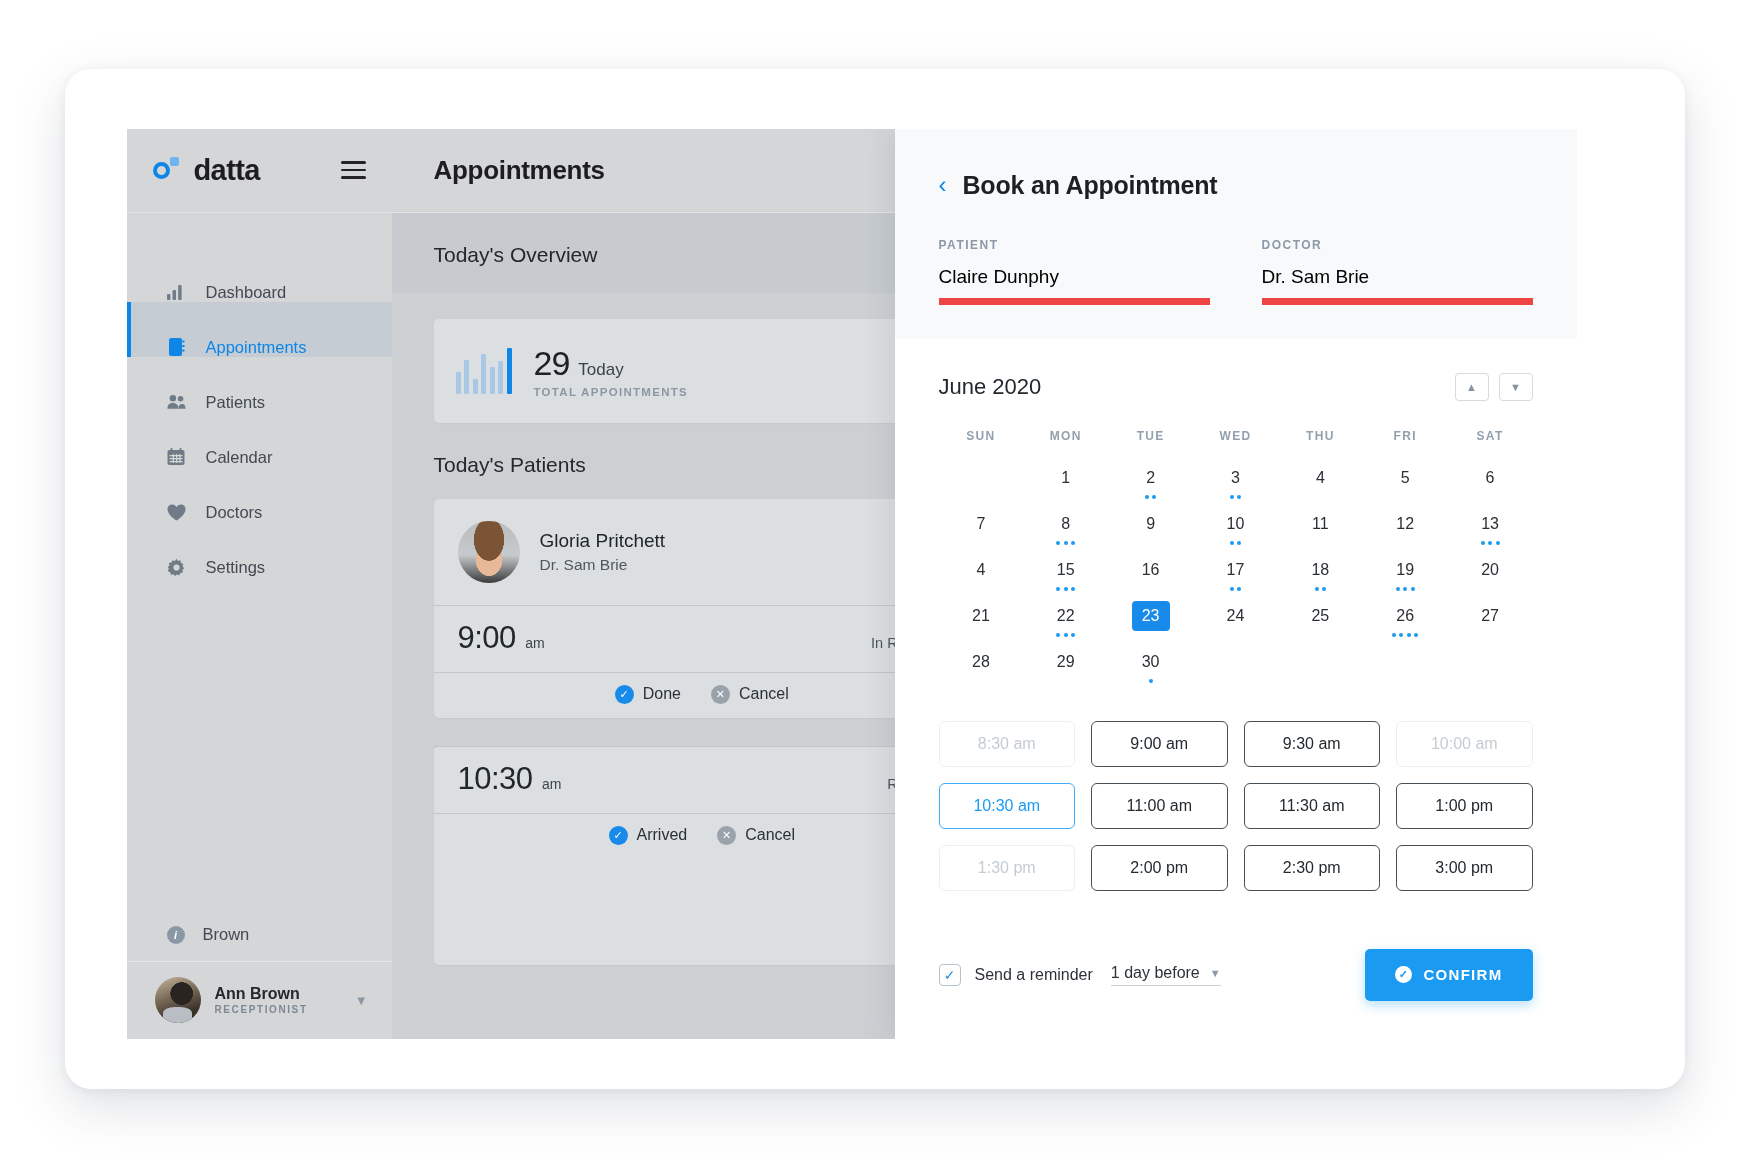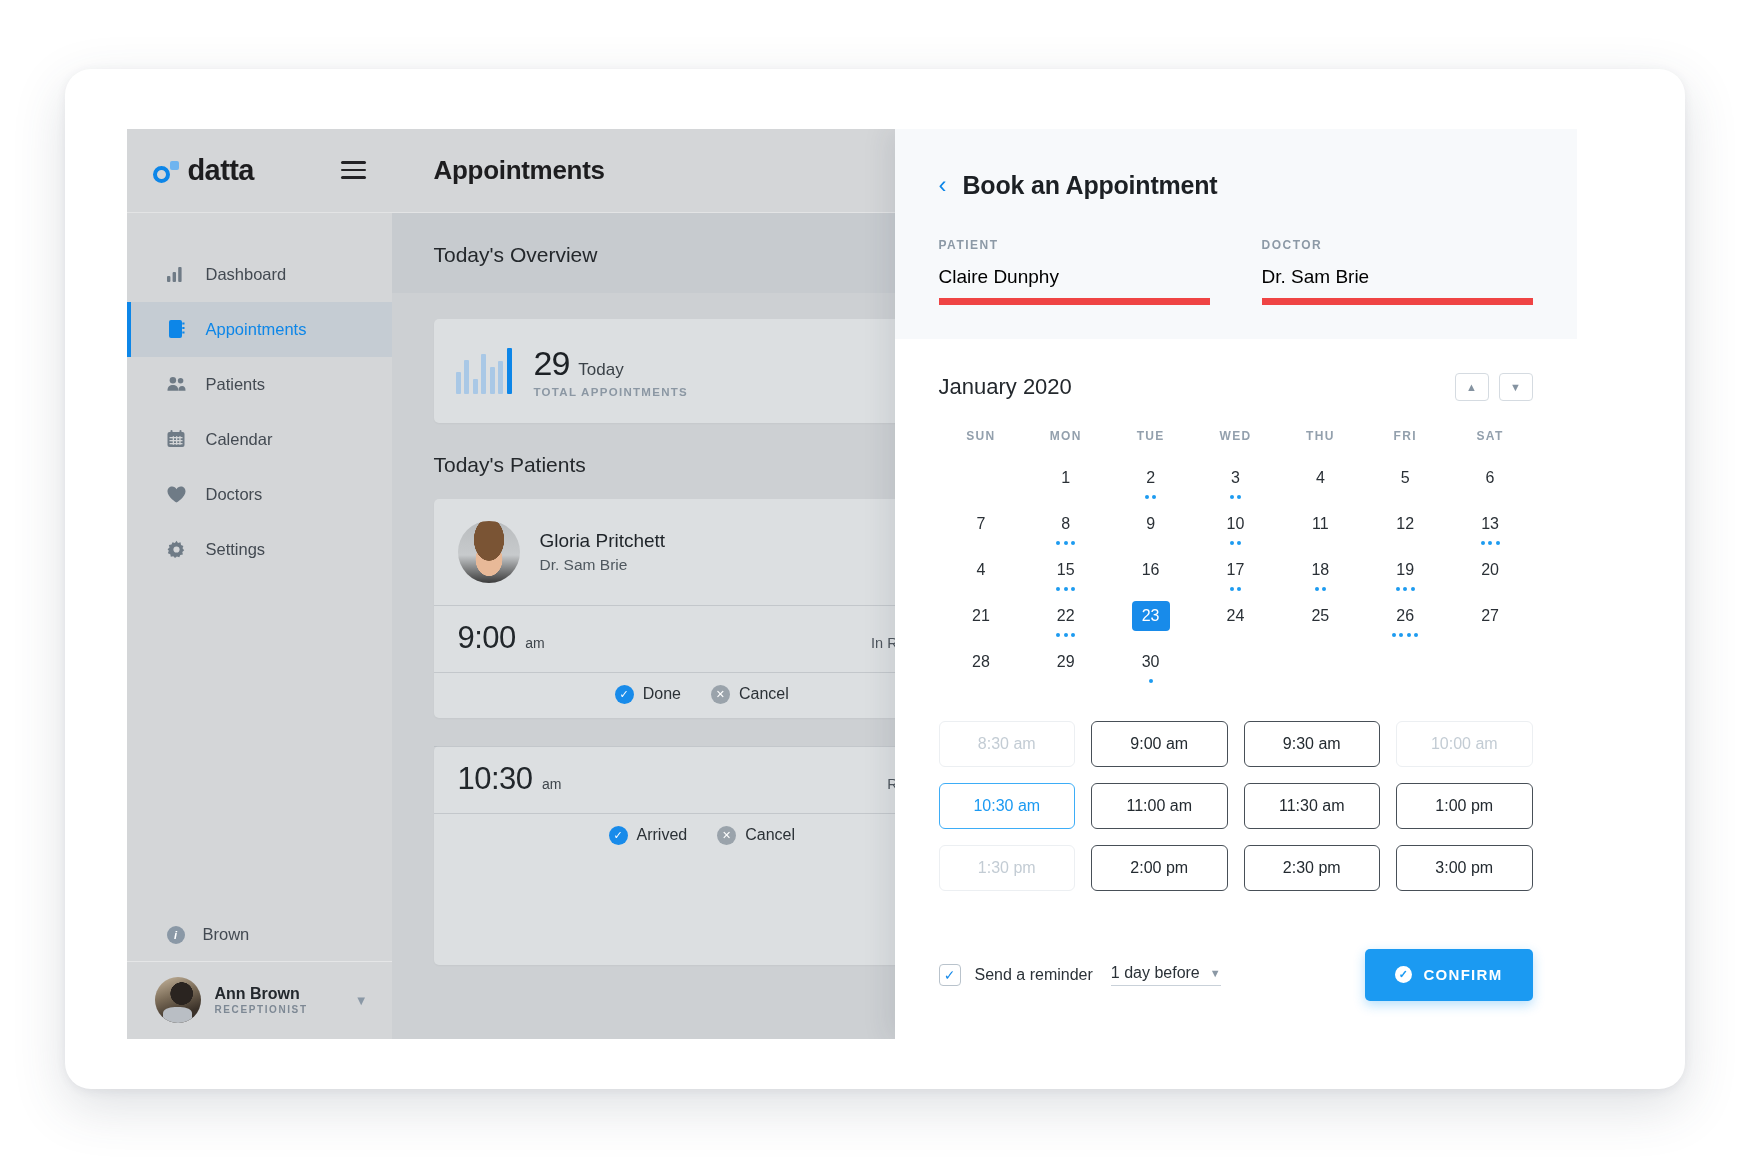--- a/index.html
+++ b/index.html
@@ -39,21 +39,21 @@
     display: flex; flex-direction: column;
     position: relative;
   }
   .brand {
     height: 84px; flex: 0 0 84px;
     display: flex; align-items: center;
     padding: 0 26px;
     justify-content: space-between;
     border-bottom: 1px solid rgba(255,255,255,.35);
   }
-  .brand-left { display: flex; align-items: flex-end; gap: 9px; }
+  .brand-left { display: flex; align-items: center; gap: 15px; }
   .logo-mark {
     width: 26px; height: 26px; position: relative;
   }
   .logo-mark .ring {
     position: absolute; left: 0; top: 5px;
     width: 17px; height: 17px; border-radius: 50%;
     border: 4.5px solid #0d86e8;
   }
   .logo-mark .tail {
     position: absolute; right: 0px; top: 0px;
@@ -62,21 +62,21 @@
     transform: rotate(0deg);
   }
   .logo-text {
     font-size: 29px; font-weight: 700; color: #1d1d1f; letter-spacing: -.6px;
   }
   .hamburger { width: 25px; height: 18px; display:flex; flex-direction:column; justify-content:space-between; cursor:pointer; }
   .hamburger i { display:block; height: 2.6px; background: #232326; border-radius: 2px; }
 
   .nav { padding-top: 34px; }
   .nav-item {
-    height: 55px; display: flex; align-items: center;
+    height: 55px; display: flex; align-items: flex-end;
     padding-left: 40px; gap: 20px;
     color: #434a52; font-size: 16.5px;
     cursor: pointer; position: relative;
   }
   .nav-item.active {
     background: #c5ccd3; color: #0d86e8;
   }
   .nav-item.active::before {
     content: ""; position: absolute; left: 0; top: 0; bottom: 0;
     width: 4px; background: #0d86e8;
@@ -617,21 +617,21 @@
             </div>
             <div class="field">
               <div class="field-label">DOCTOR</div>
               <div class="field-value">Dr. Sam Brie</div>
             </div>
           </div>
         </div>
 
         <div class="panel-body">
           <div class="cal-head">
-            <span class="cal-month">January 2020</span>
+            <span class="cal-month">June 2020</span>
             <span class="cal-navs">
               <span class="cal-nav-btn">▲</span>
               <span class="cal-nav-btn">▼</span>
             </span>
           </div>
 
           <div class="cal-grid" id="cal-grid">
               <div class="dow">SUN</div>
               <div class="dow">MON</div>
               <div class="dow">TUE</div>

